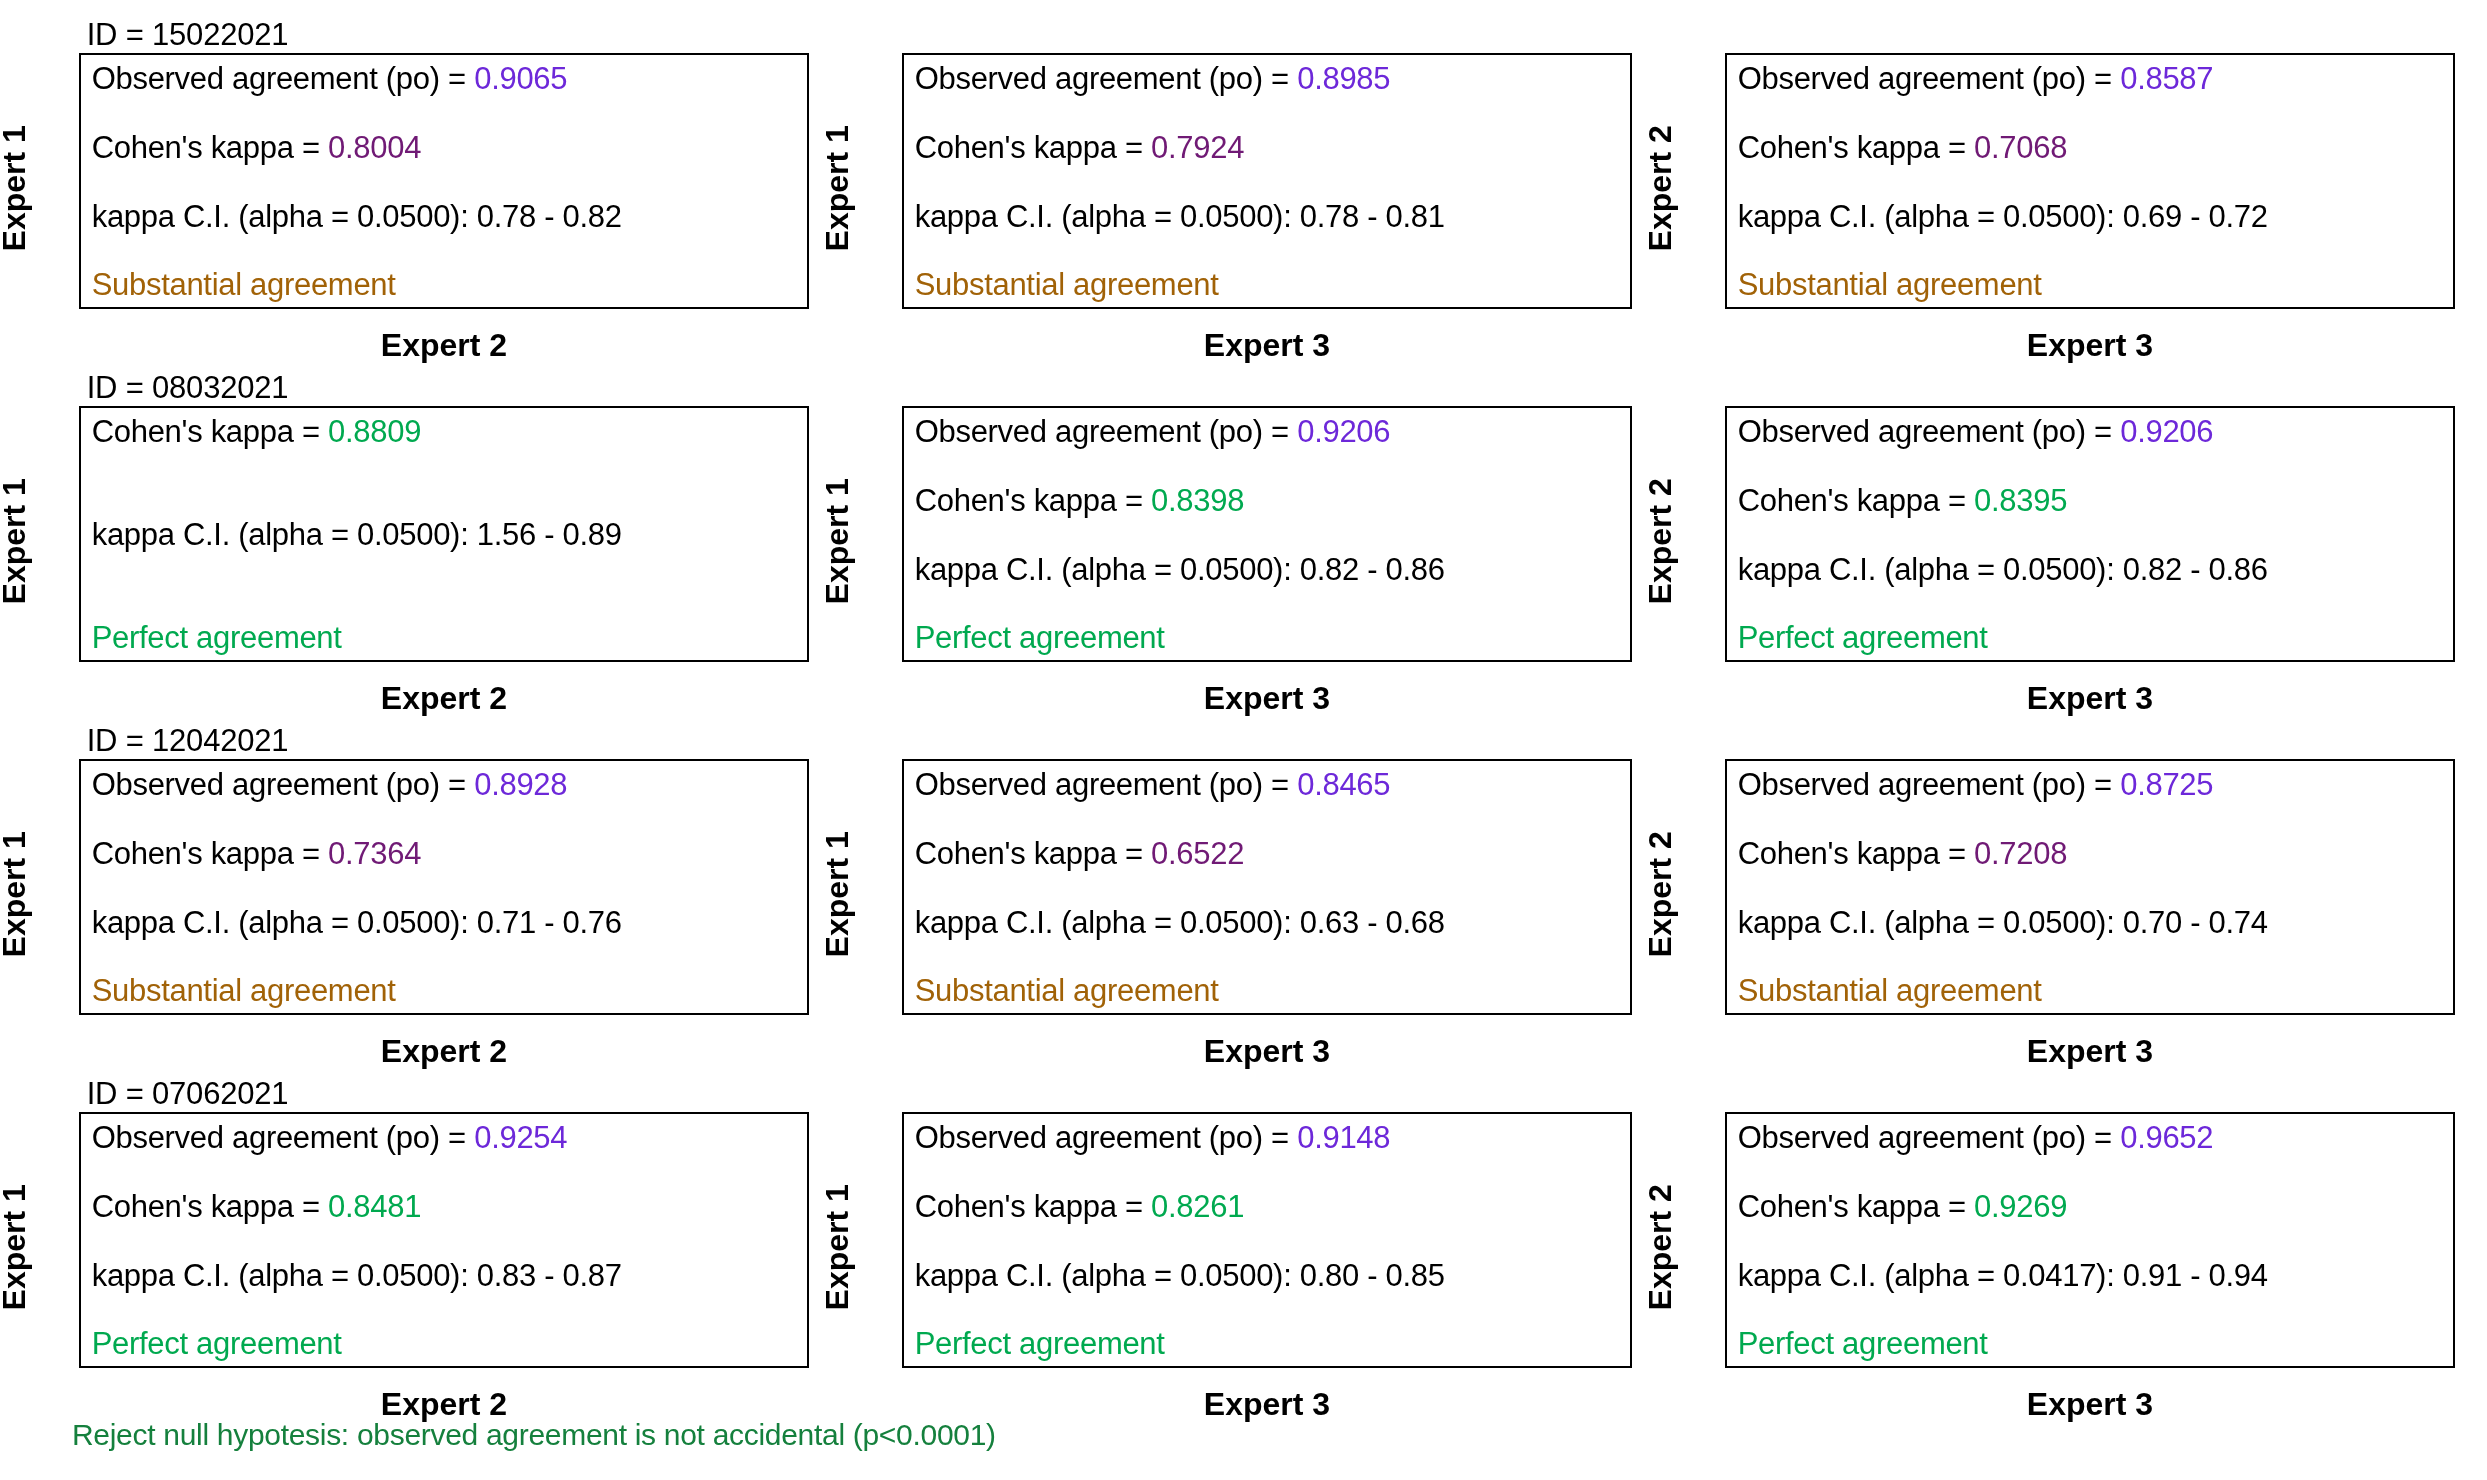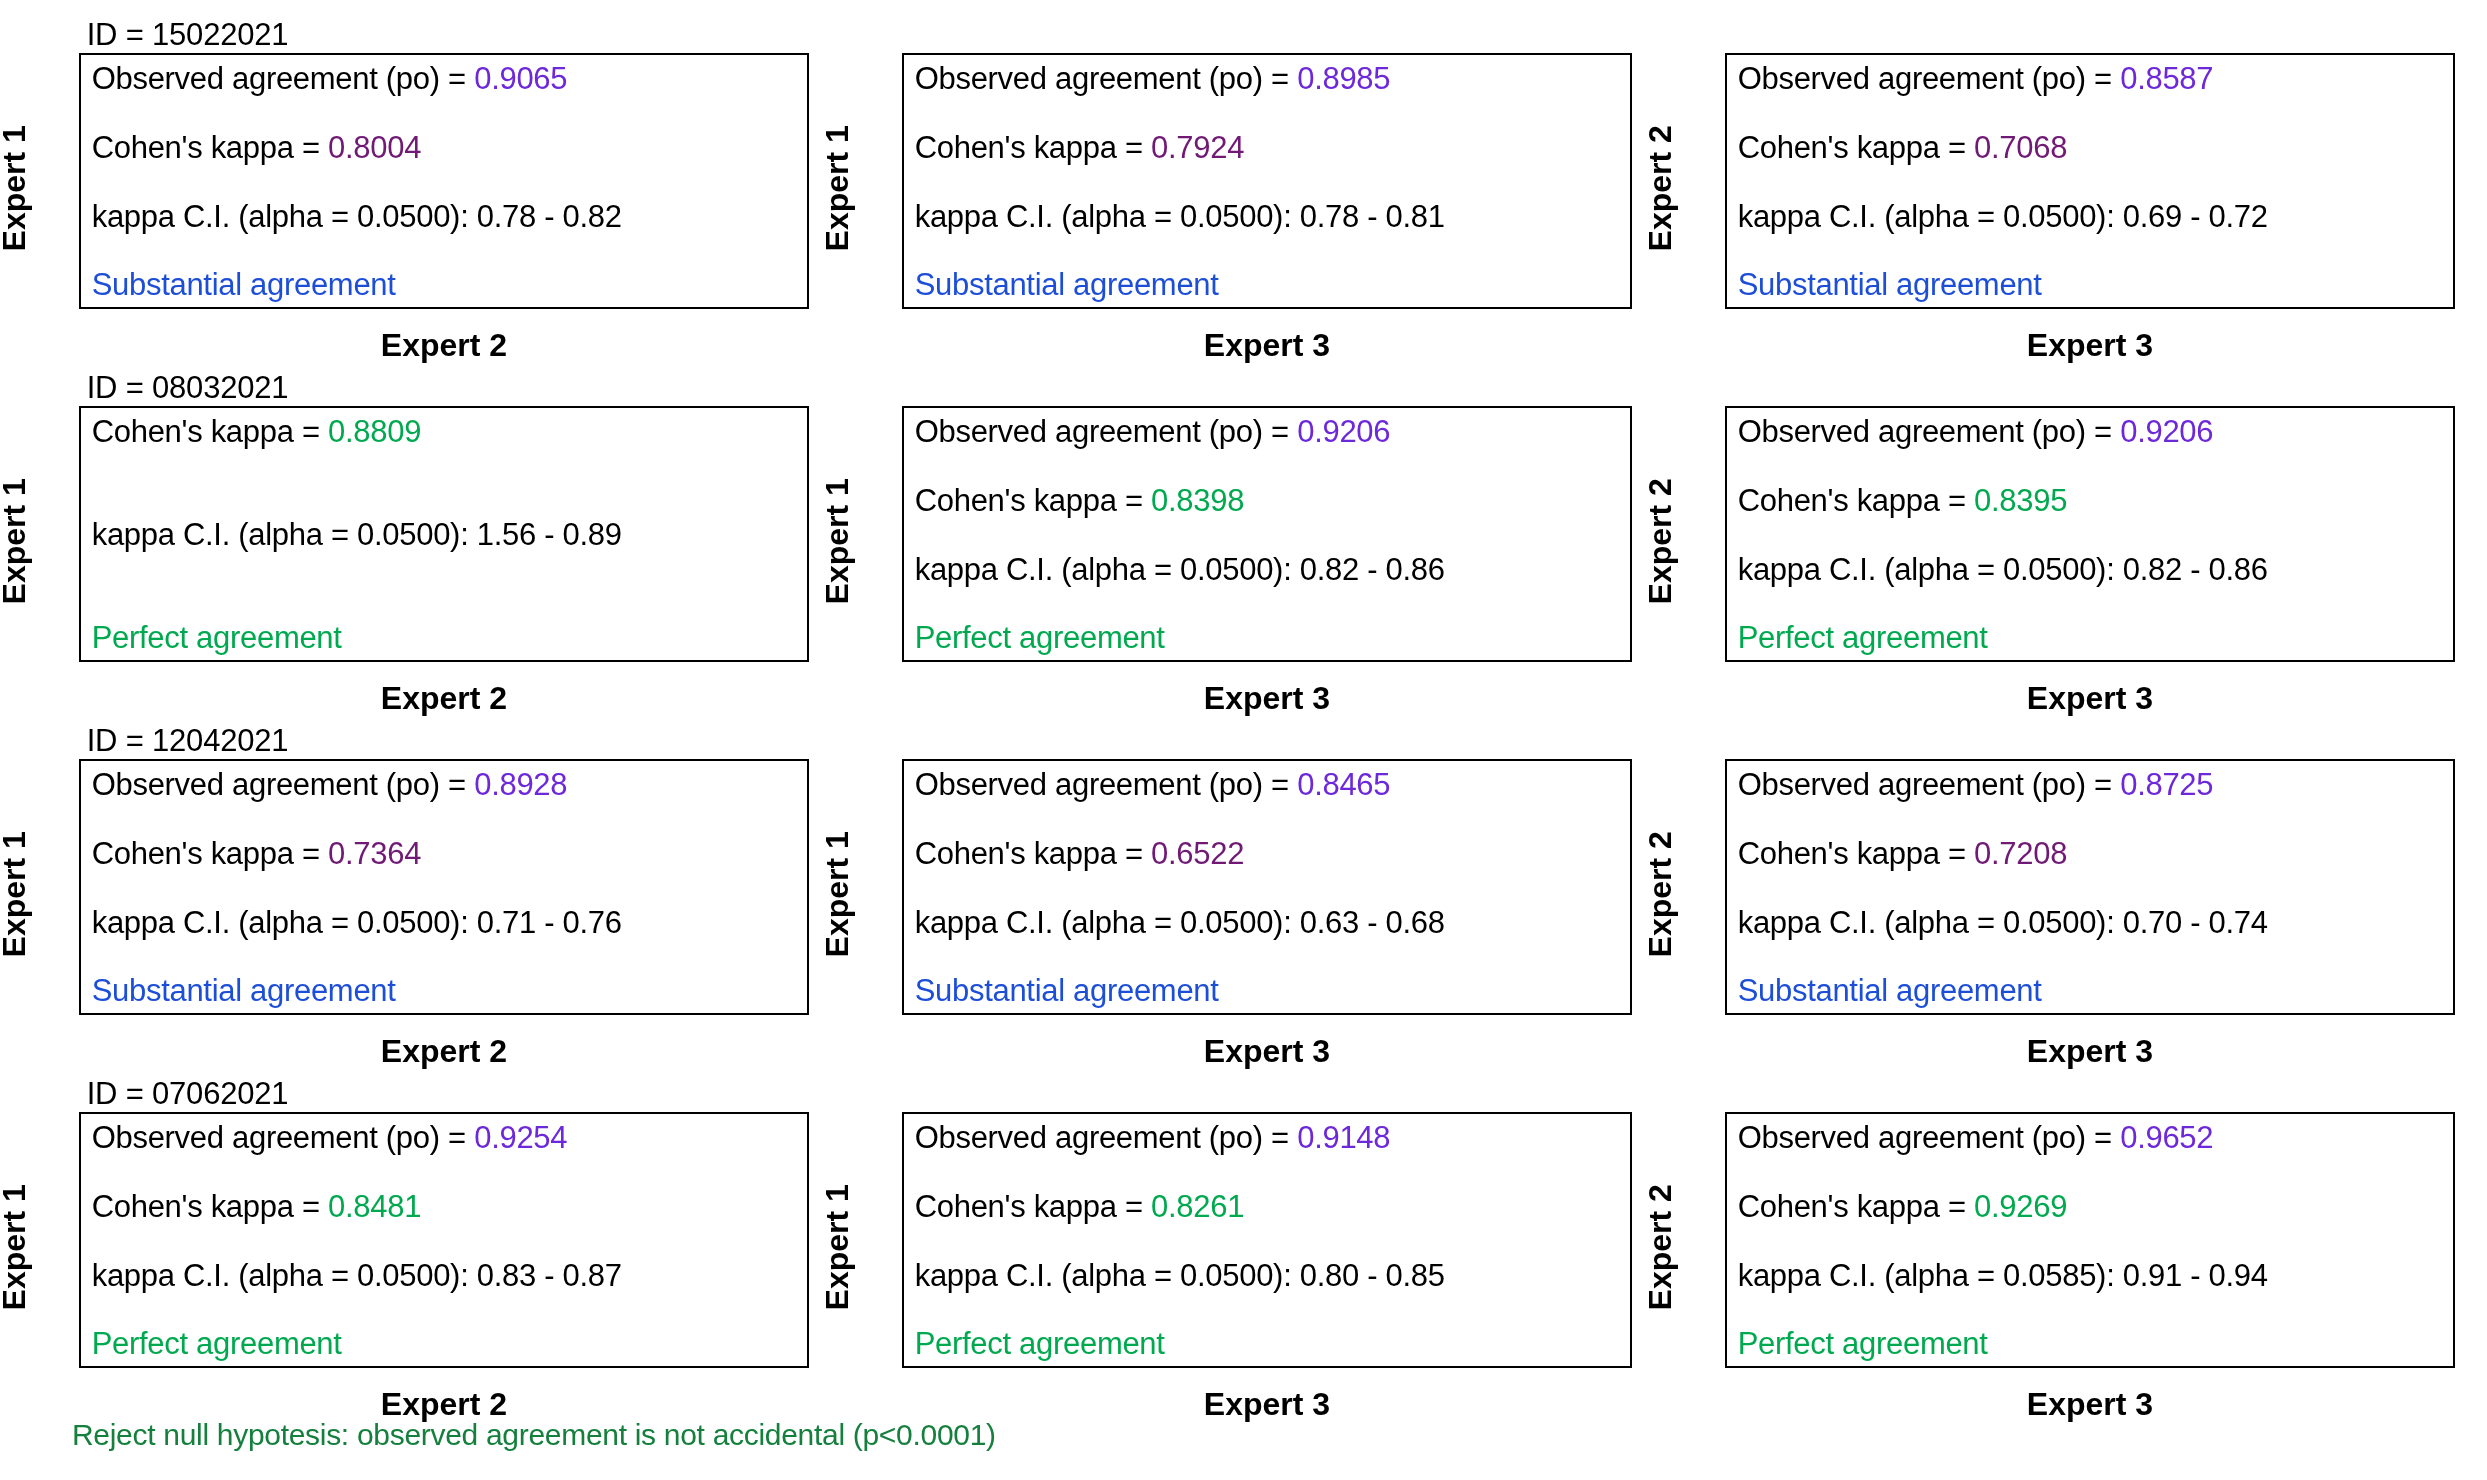--- a/index.html
+++ b/index.html
@@ -107,21 +107,21 @@
   }
   .line .val-red   { color: #6d28d9; }
   .line .val-green { color: #701a75; }
   .line .val-green.perfect { color: #00a94f; }
 
   .verdict {
     font-size: 31px;
     line-height: 35px;
     white-space: nowrap;
     letter-spacing: -0.3px;
-    color: #1d4ed8;
+    color: #a16207;
   }
   .verdict.perfect { color: #00a94f; }
 
   .xlabel {
     grid-column: 2;
     grid-row: 3;
     width: 730px;
     text-align: center;
     font-size: 32px;
     font-weight: bold;
@@ -313,21 +313,21 @@
       <div class="cell">
         <div class="id-label empty">ID = 07062021</div>
         <div class="ylabel-wrap">
           <div class="ylabel">
             <span>Expert 2</span>
           </div>
         </div>
         <div class="panel">
           <div class="line"><span>Observed agreement (po) = </span><span class="val-red">0.9652</span></div>
           <div class="line"><span>Cohen's kappa = </span><span class="val-green perfect">0.9269</span></div>
-          <div class="line">kappa C.I. (alpha = 0.0585): 0.91 - 0.94</div>
+          <div class="line">kappa C.I. (alpha = 0.0417): 0.91 - 0.94</div>
           <div class="verdict perfect">Perfect agreement</div>
         </div>
         <div class="xlabel">Expert 3</div>
       </div>
     </div>
 
   <div class="footnote">Reject null hypotesis: observed agreement is not accidental (p&lt;0.0001)</div>
 </div>
 
 

